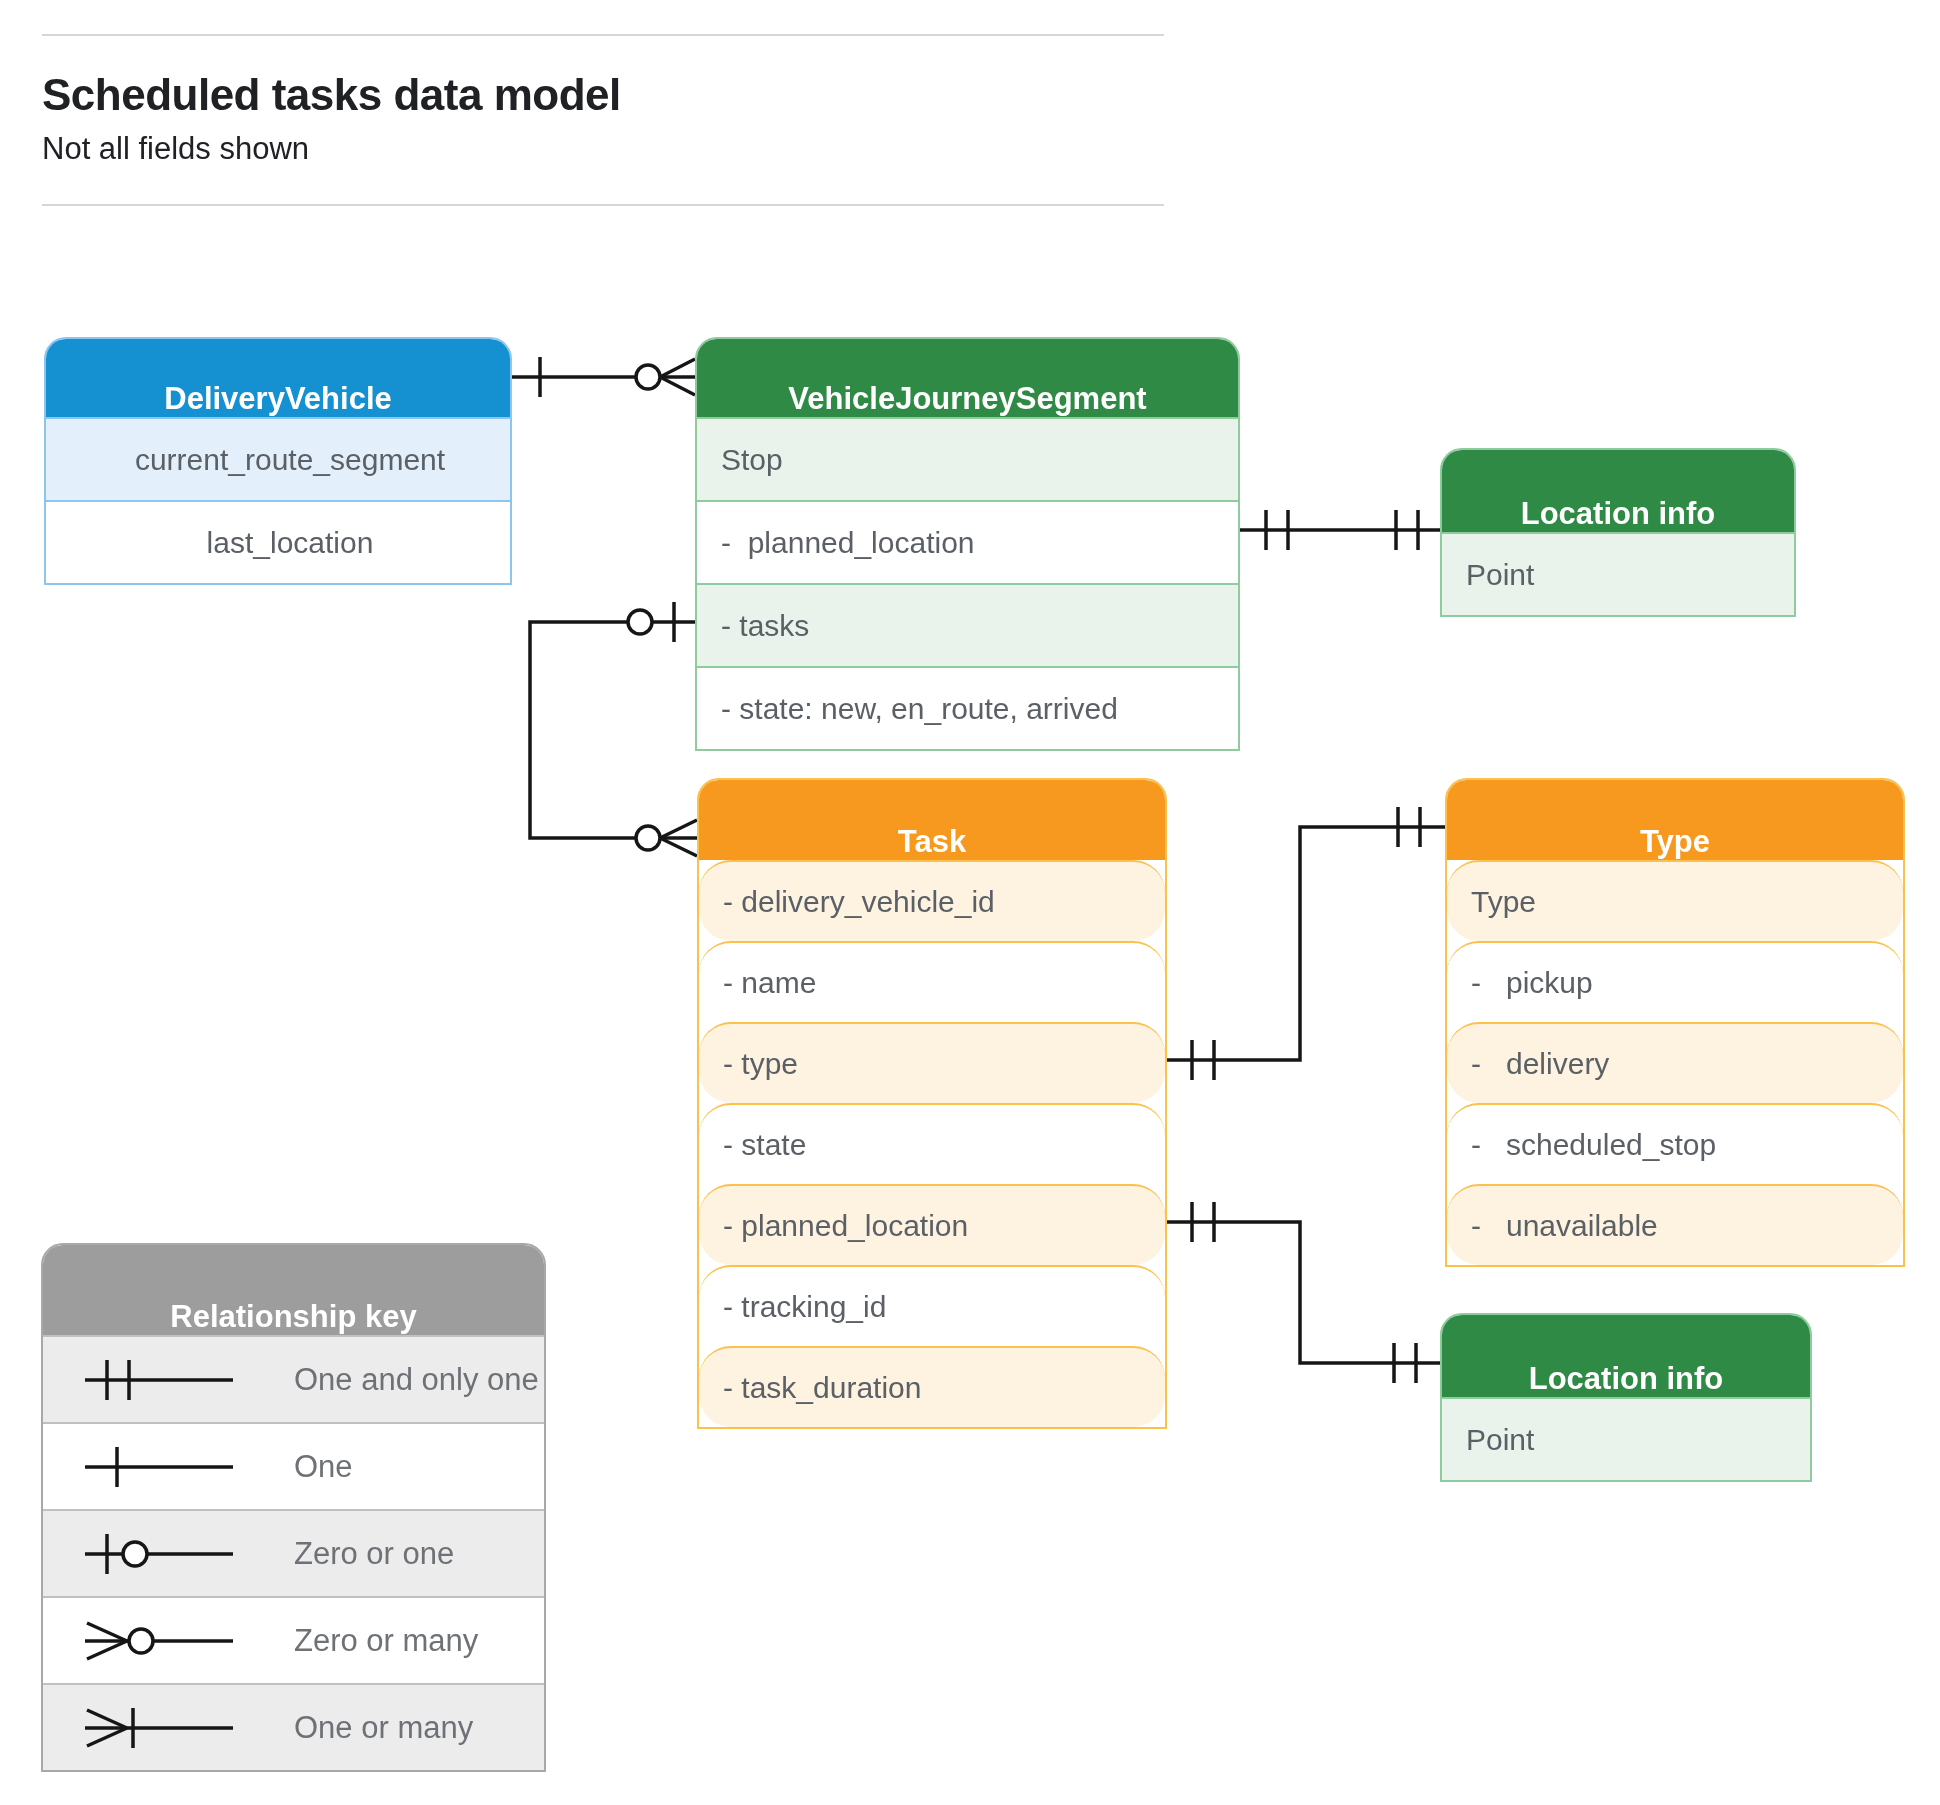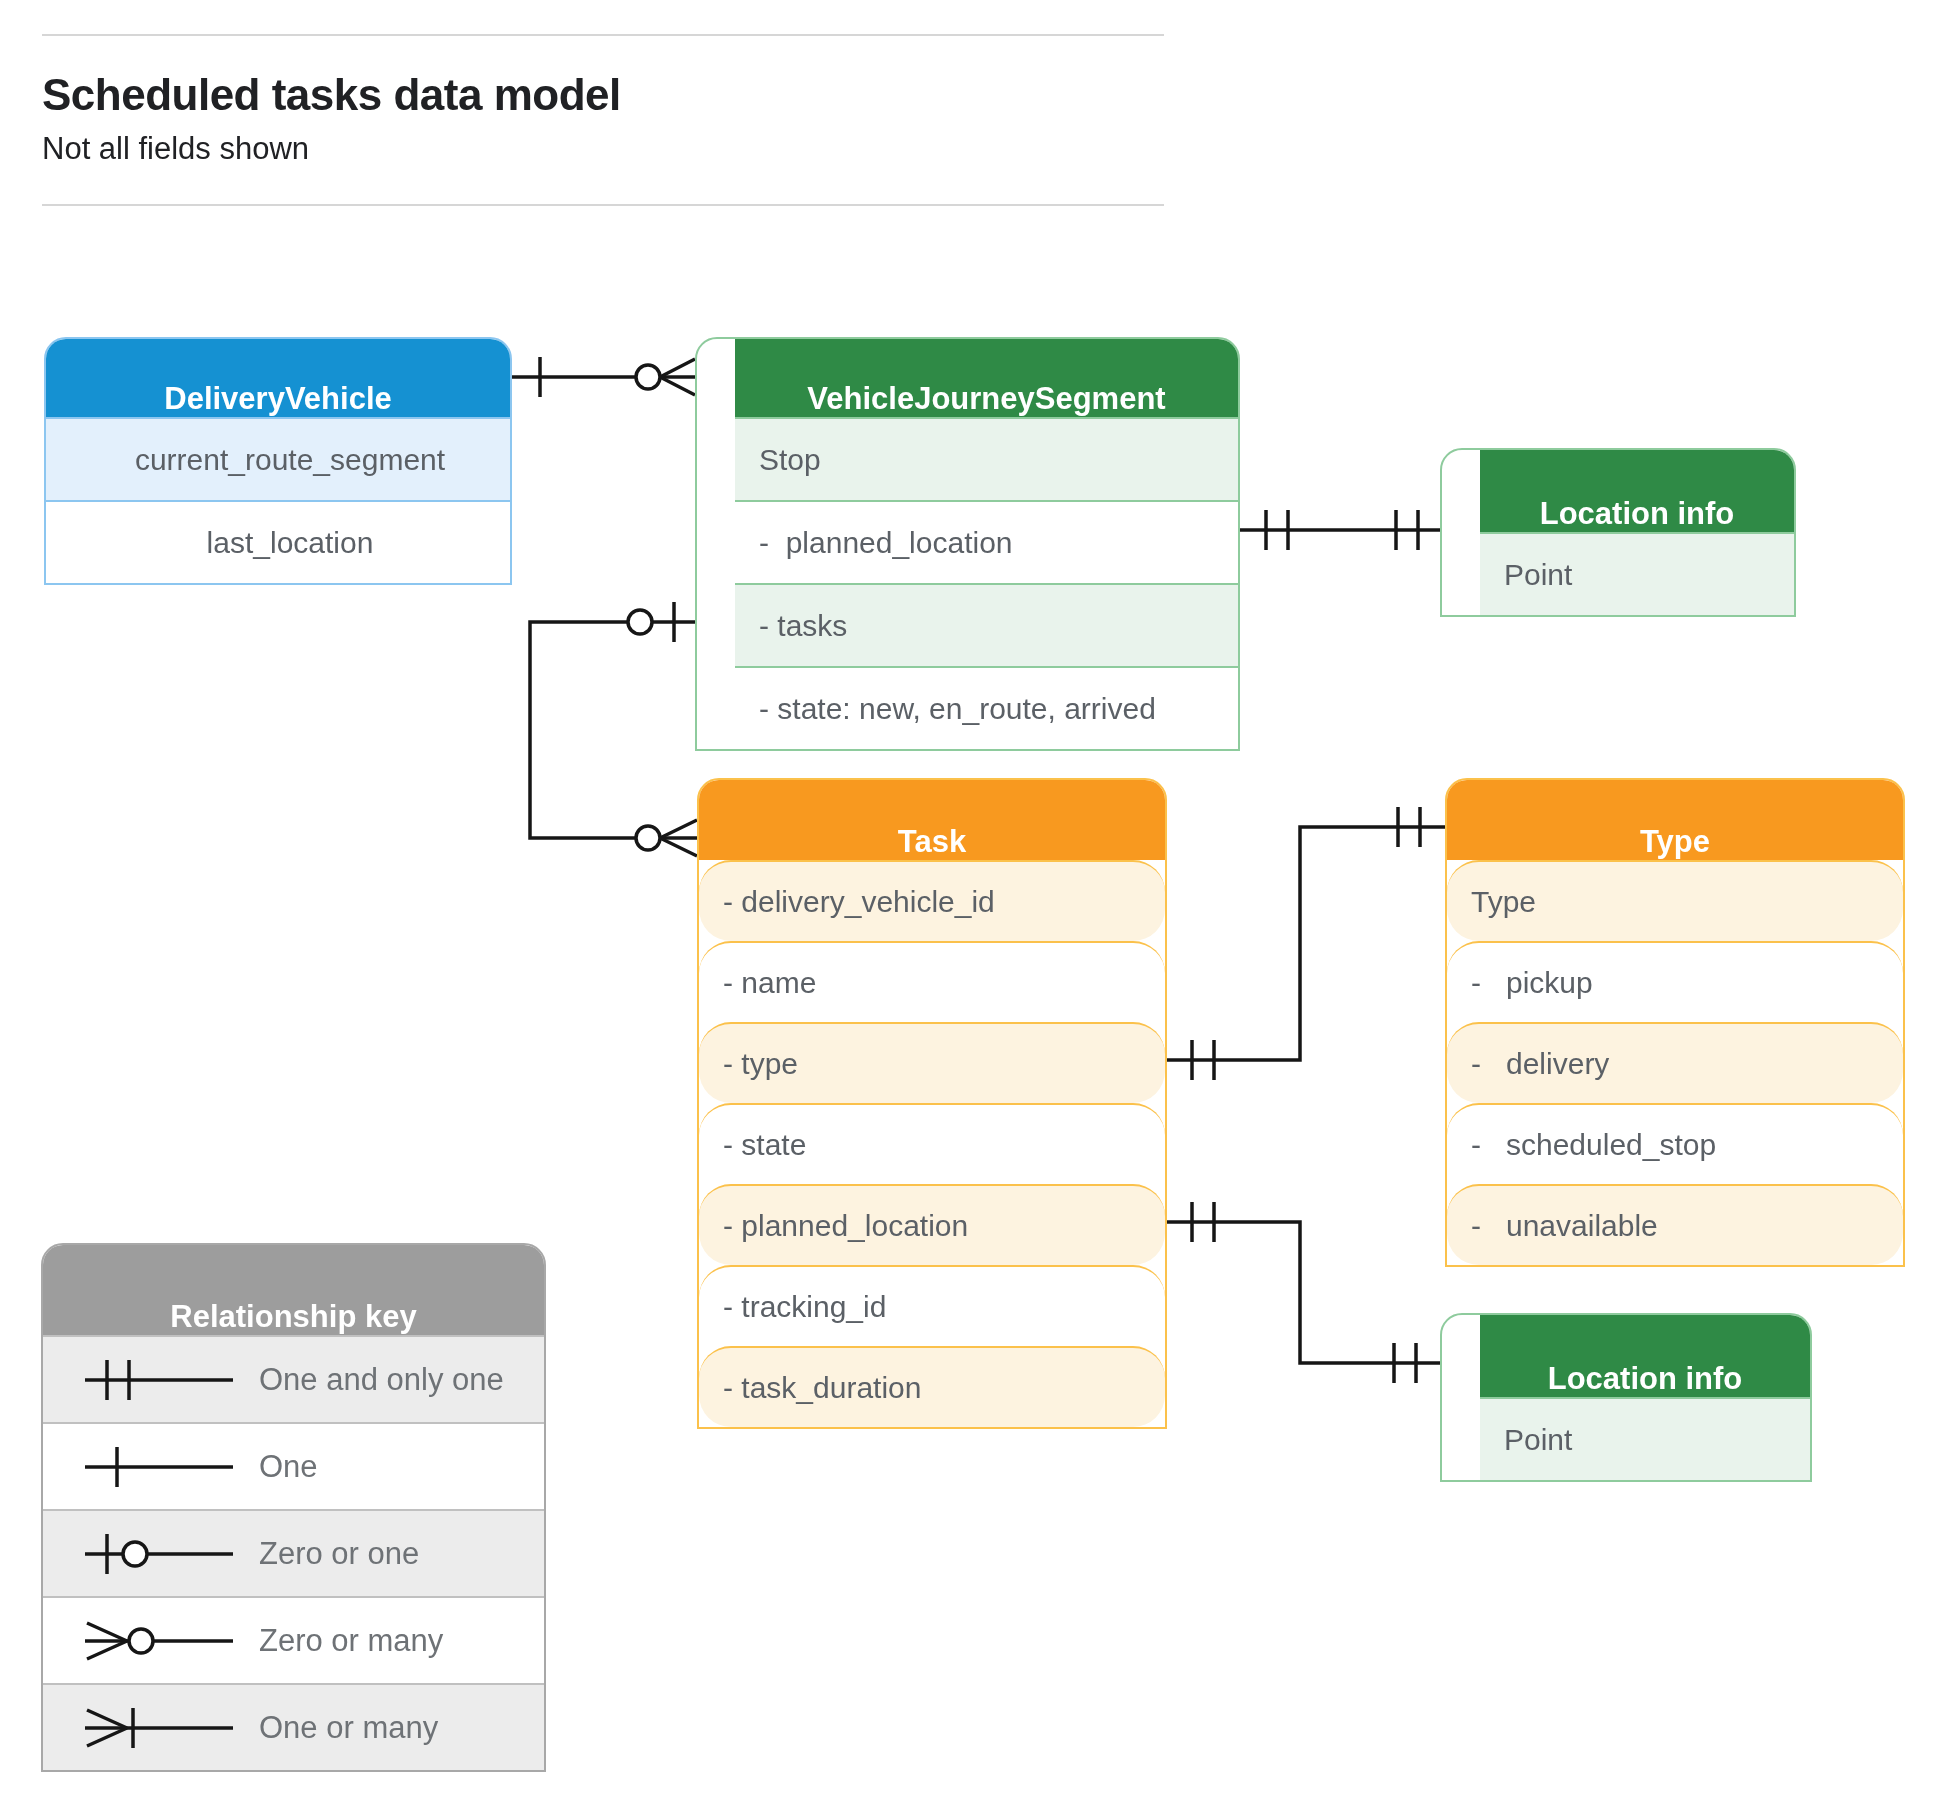--- a/index.html
+++ b/index.html
@@ -21,33 +21,33 @@
   .entity{position:absolute;border-radius:22px 22px 0 0;overflow:hidden;border:2px solid;background:#fff;box-sizing:border-box;}
   .entity .hdr{display:flex;align-items:flex-end;justify-content:center;color:#fff;font-weight:700;font-size:31px;}
   .entity .row{display:flex;align-items:center;padding-left:24px;border-top:2px solid;box-sizing:border-box;background:#fff;}
   .field-label{font-size:30px;color:var(--field);white-space:pre;}
 
   .e-blue{border-color:var(--blue-border);}
   .e-blue .hdr{background:var(--blue);}
   .e-blue .row{border-color:var(--blue-border);justify-content:center;}
   .e-blue .row.tint{background:var(--blue-tint);}
 
-  .e-green{border-color:var(--green-border);padding-left:38px;}
+  .e-green{border-color:var(--green-border);}
   .e-green .hdr{background:var(--green);}
   .e-green .row{border-color:var(--green-border);}
   .e-green .row.tint{background:var(--green-tint);}
 
   .e-orange{border-color:var(--orange-border);}
   .e-orange .hdr{background:var(--orange);}
   .e-orange .row{border-color:var(--orange-border);border-radius:32px;}
   .e-orange .row.tint{background:var(--orange-tint);}
 
   .e-gray{border-color:var(--gray-border);}
   .e-gray .hdr{background:var(--gray);}
-  .e-gray .row{border-color:#c0c0c0;}
+  .e-gray .row{border-color:#c0c0c0;gap:35px;}
   .e-gray .row.tint{background:var(--gray-tint);}
   .key-label{font-size:31px;color:var(--key-text);}
   .key-symbol{margin-left:12px;margin-right:20px;flex:0 0 auto;}
   .key-symbol path,.key-symbol line{stroke:var(--line);stroke-width:3.5;fill:none;}
   .key-symbol circle{stroke:var(--line);stroke-width:3.5;fill:#fff;}
 
   #connectors{position:absolute;left:0;top:0;pointer-events:none;}
   #connectors path{stroke:var(--line);stroke-width:3.5;fill:none;}
   #connectors circle{stroke:var(--line);stroke-width:3.5;fill:#fff;}
 

